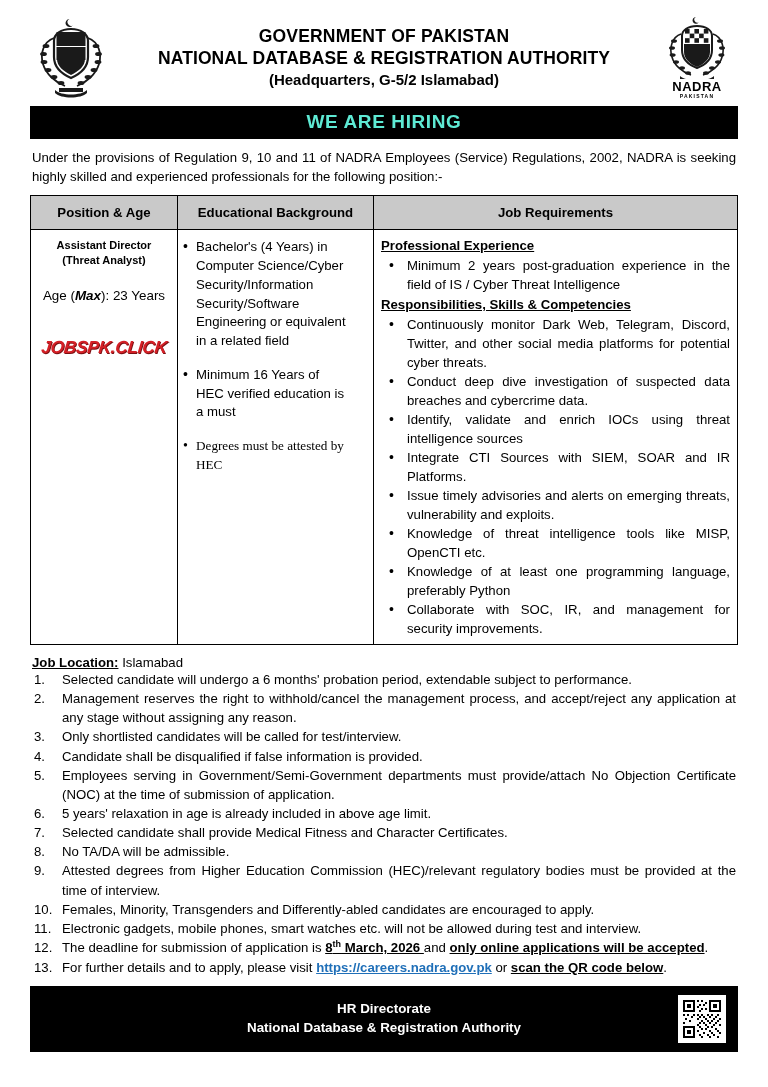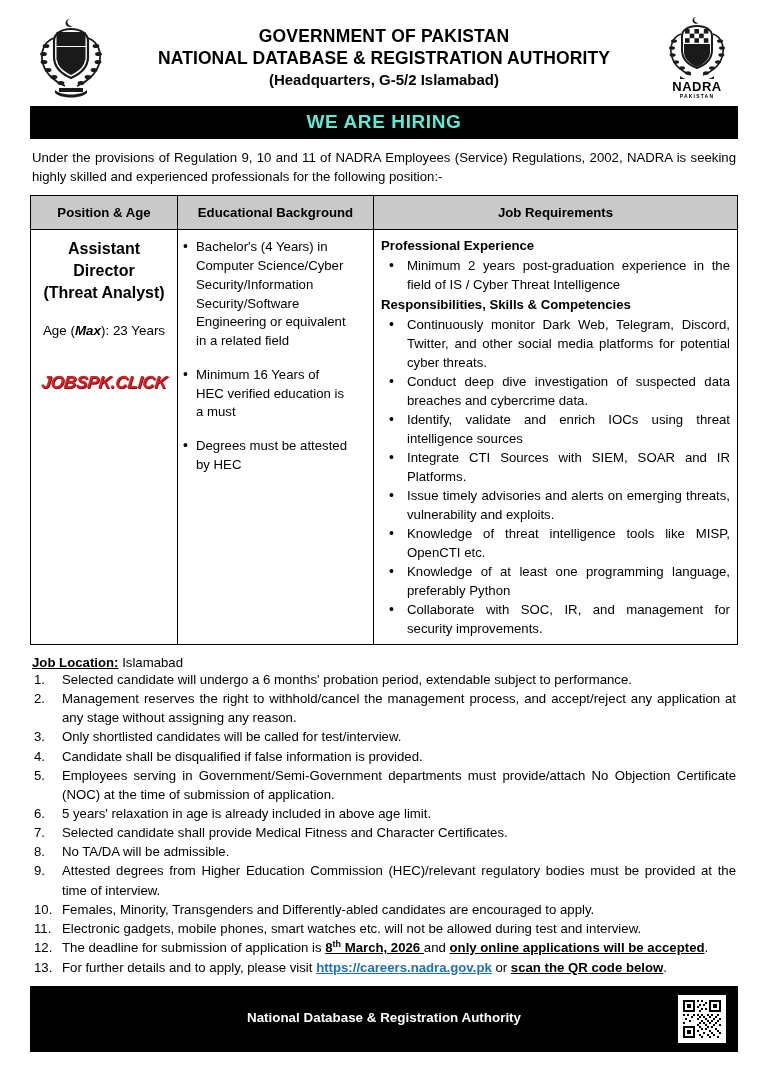--- a/index.html
+++ b/index.html
@@ -95,21 +95,21 @@
   .col-pos   { width: 147px; }
   .col-edu   { width: 196px; }
   .col-req   { width: auto; }
 
   td.pos-cell {
     text-align: center;
     vertical-align: middle;
     padding: 8px 6px;
     position: relative;
   }
-  .pos-title { font-size: 16px; font-weight: bold; line-height: 1.35; }
+  .pos-title { font-size: 11px; font-weight: bold; line-height: 1.35; }
   .pos-age { font-size: 13.4px; margin-top: 20px; }
   .pos-age b { font-weight: bold; font-style: italic; }
   .watermark {
     margin-top: 34px;
     font-size: 17.5px;
     font-weight: bold;
     font-style: italic;
     color: #d42026;
     letter-spacing: -0.4px;
     transform: skewX(-6deg);
@@ -119,33 +119,34 @@
 
   td.edu-cell { padding: 8px 24px 8px 4px; vertical-align: middle; }
   ul.edu-list { list-style: none; }
   ul.edu-list li {
     font-size: 13.2px;
     line-height: 1.42;
     position: relative;
     padding-left: 14px;
     margin-bottom: 15px;
   }
-  ul.edu-list li:last-child { margin-bottom: 0; }
+  ul.edu-list li:last-child { margin-bottom: 0; font-family: Liberation Serif, serif; }
   ul.edu-list li::before {
     content: "\2022";
     position: absolute;
     left: 1px;
     top: -1px;
     font-size: 14px;
   }
 
   td.req-cell { padding: 5px 7px 6px 7px; }
   .req-head {
     font-size: 13.2px;
     font-weight: bold;
+    text-decoration: underline;
     line-height: 1.5;
     margin-top: 1px;
   }
   ul.req-list { list-style: none; }
   ul.req-list li {
     font-size: 13.2px;
     line-height: 1.44;
     position: relative;
     padding-left: 26px;
     text-align: justify;
@@ -391,20 +392,21 @@
     <li>No TA/DA will be admissible.</li>
     <li>Attested degrees from Higher Education Commission (HEC)/relevant regulatory bodies must be provided at the time of interview.</li>
     <li>Females, Minority, Transgenders and Differently-abled candidates are encouraged to apply.</li>
     <li>Electronic gadgets, mobile phones, smart watches etc. will not be allowed during test and interview.</li>
     <li><span>The deadline for submission of application is </span><span class="ub"><span>8</span><sup>th</sup><span> March, 2026 </span></span><span>and </span><span class="ub">only online applications will be accepted</span><span>.</span></li>
     <li><span>For further details and to apply, please visit </span><a class="link">https://careers.nadra.gov.pk</a><span> or </span><span class="ub">scan the QR code below</span><span>.</span></li>
   </ol>
 
   <div class="footer">
     <div class="footer-text">
+      <div class="f1">HR Directorate</div>
       <div class="f2">National Database &amp; Registration Authority</div>
     </div>
     <div class="qr-wrap">
       <svg width="42" height="42" viewBox="0 0 42 42" shape-rendering="crispEdges">
         <rect width="42" height="42" fill="#fff"></rect>
         <g fill="#000">
           <rect x="2" y="2" width="12" height="12"></rect>
             <rect x="4" y="4" width="8" height="8" fill="#fff"></rect>
             <rect x="6" y="6" width="4" height="4"></rect>
           <rect x="28" y="2" width="12" height="12"></rect>

